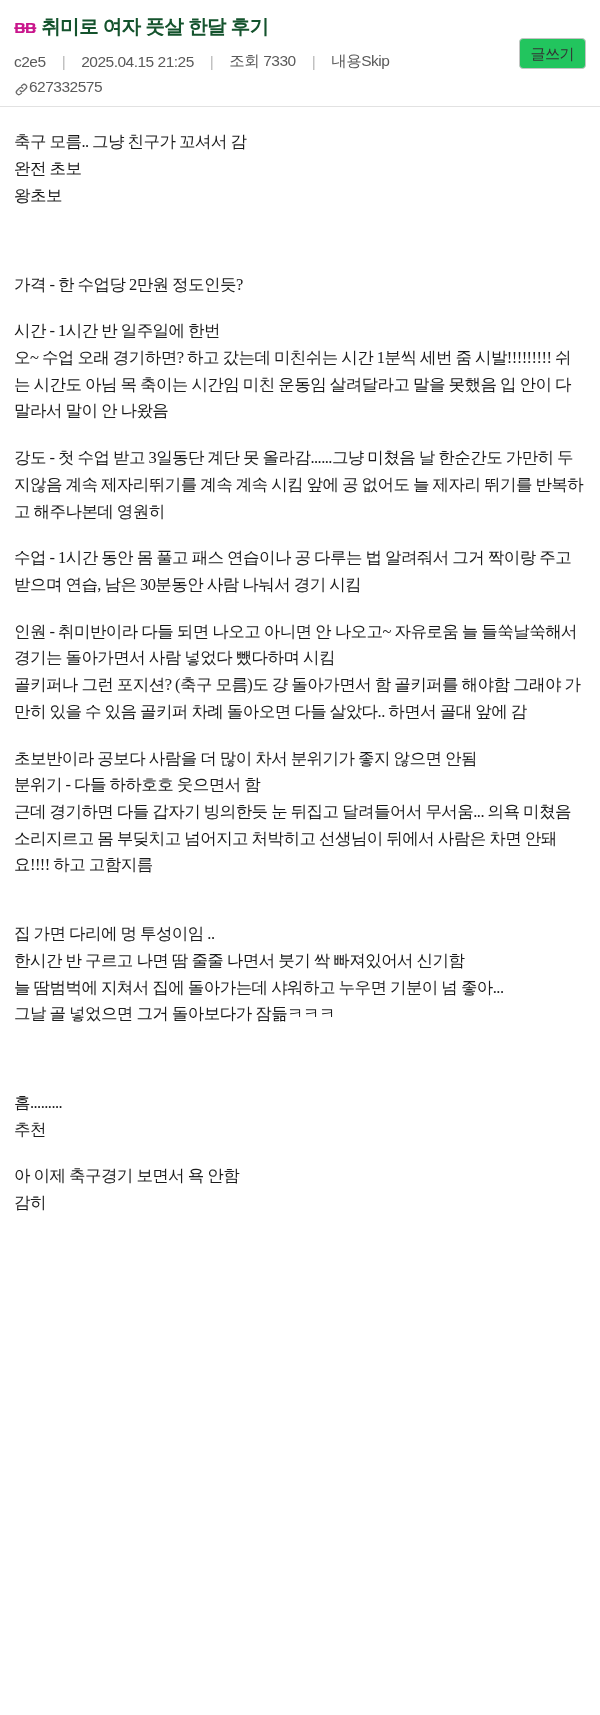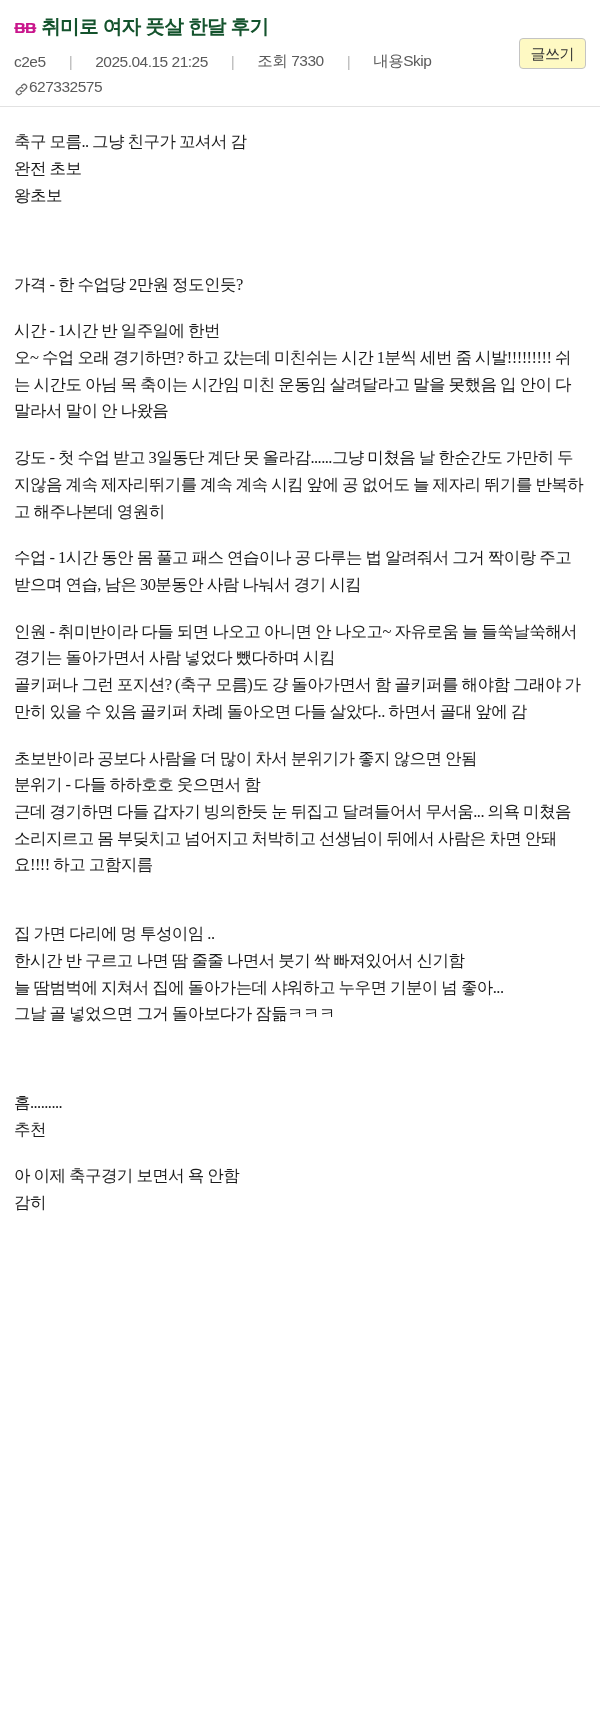--- a/index.html
+++ b/index.html
@@ -48,21 +48,21 @@
     color: #14532d;
   }
   .meta-row {
     margin-top: 12px;
     font-size: 15.5px;
     color: #5a5a5a;
     letter-spacing: -0.5px;
     display: flex;
     flex-wrap: wrap;
     align-items: center;
-    gap: 16px;
+    gap: 9px;
     padding-right: 70px;
   }
   .meta-item { white-space: nowrap; }
   .meta-sep {
     color: #b8b8b8;
     padding: 0 7px;
   }
   .meta-link {
     color: #5a5a5a;
   }
@@ -80,21 +80,21 @@
     height: 15px;
     position: relative;
     top: 2px;
   }
   .write-button {
     position: absolute;
     top: 38px;
     right: 14px;
     border: 1px solid #c4c4c4;
     border-radius: 4px;
-    background: #fef9c3;
+    background: #22c55e;
     color: #333333;
     font-size: 15px;
     font-family: inherit;
     letter-spacing: -0.5px;
     padding: 7px 11px;
     cursor: pointer;
     line-height: 1;
   }
   
   .post-body {

